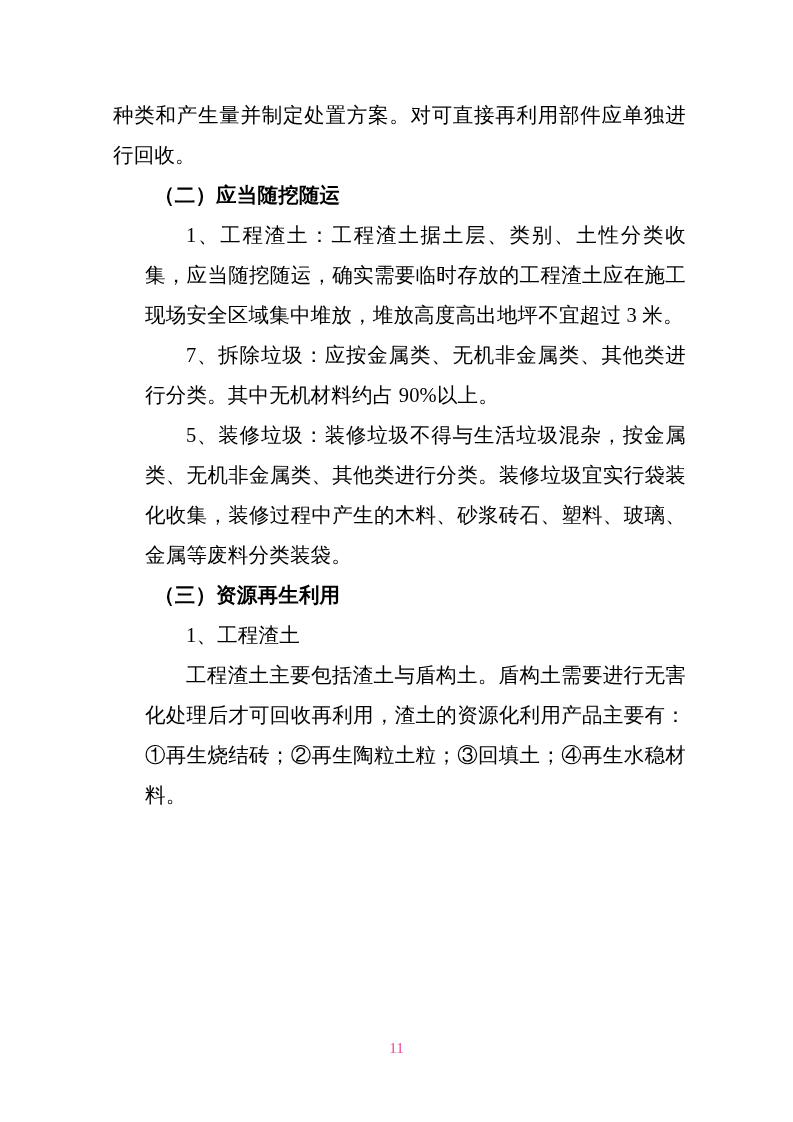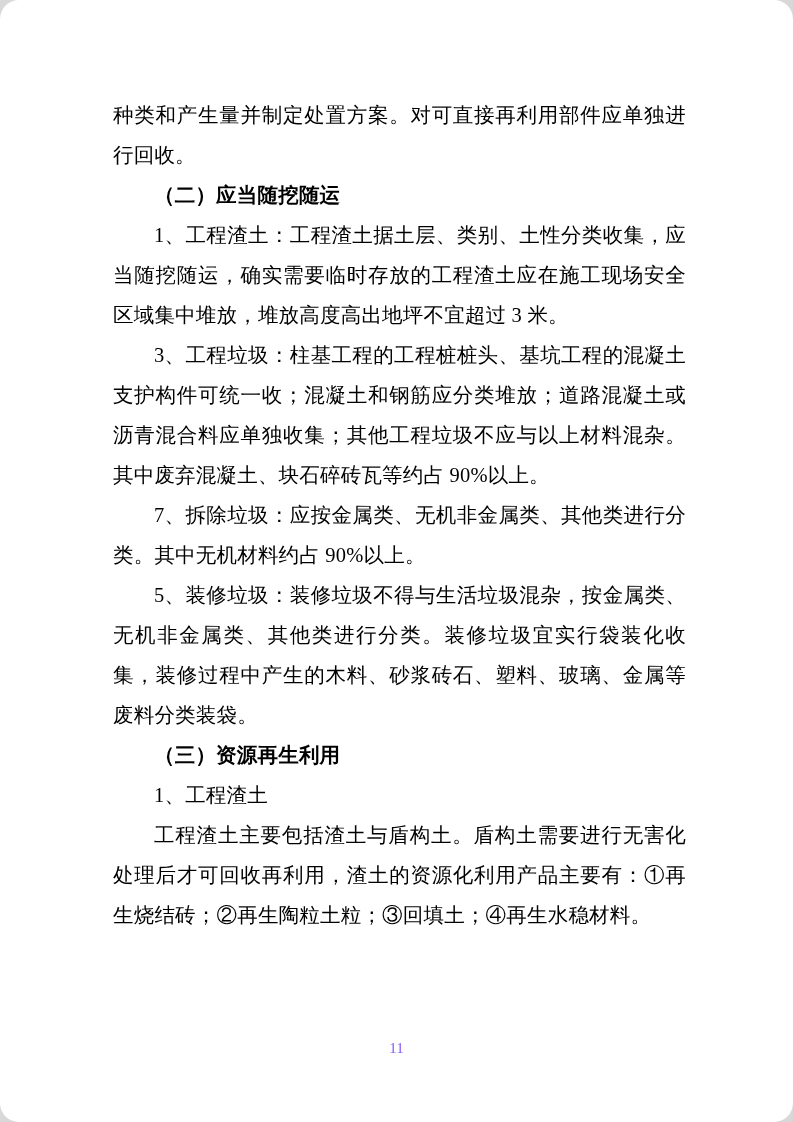--- a/index.html
+++ b/index.html
@@ -11,69 +11,68 @@
     font-family: "Liberation Serif", serif;
   }
   .page {
     position: relative;
     width: 793px;
     height: 1122px;
     background: #ffffff;
     margin: 0 auto;
     box-sizing: border-box;
     overflow: hidden;
-    border-radius: 19px;
   }
   .content {
     position: absolute;
     left: 113px;
     top: 95px;
     width: 573px;
   }
   .para {
     font-size: 20.5px;
     line-height: 40px;
     color: #000000;
     text-align: justify;
     text-justify: inter-ideograph;
     margin: 0;
     letter-spacing: 0.2px;
   }
   .indent {
     text-indent: 41px;
+    margin-left: 32px;
   }
   .heading {
     font-size: 20.5px;
     line-height: 40px;
     font-weight: bold;
     color: #000000;
     margin: 0;
     text-indent: 41px;
     letter-spacing: 0.2px;
   }
   .pagenum {
     position: absolute;
     left: 0;
     right: 0;
     top: 1040px;
     text-align: center;
     font-size: 15px;
-    color: #8b5cf6;
+    color: #ec4899;
     font-family: "Liberation Serif", serif;
   }
 </style>
 </head>
 <body>
 
 <div class="page">
   <div class="content">
     <p class="para">种类和产生量并制定处置方案。对可直接再利用部件应单独进行回收。</p>
     <p class="heading">（二）应当随挖随运</p>
     <p class="para indent">1、工程渣土：工程渣土据土层、类别、土性分类收集，应当随挖随运，确实需要临时存放的工程渣土应在施工现场安全区域集中堆放，堆放高度高出地坪不宜超过 3 米。</p>
-    <p class="para indent">3、工程垃圾：柱基工程的工程桩桩头、基坑工程的混凝土支护构件可统一收；混凝土和钢筋应分类堆放；道路混凝土或沥青混合料应单独收集；其他工程垃圾不应与以上材料混杂。其中废弃混凝土、块石碎砖瓦等约占 90%以上。</p>
     <p class="para indent">7、拆除垃圾：应按金属类、无机非金属类、其他类进行分类。其中无机材料约占 90%以上。</p>
     <p class="para indent">5、装修垃圾：装修垃圾不得与生活垃圾混杂，按金属类、无机非金属类、其他类进行分类。装修垃圾宜实行袋装化收集，装修过程中产生的木料、砂浆砖石、塑料、玻璃、金属等废料分类装袋。</p>
     <p class="heading">（三）资源再生利用</p>
     <p class="para indent">1、工程渣土</p>
     <p class="para indent">工程渣土主要包括渣土与盾构土。盾构土需要进行无害化处理后才可回收再利用，渣土的资源化利用产品主要有：①再生烧结砖；②再生陶粒土粒；③回填土；④再生水稳材料。</p>
   </div>
   <div class="pagenum">11</div>
 </div>
 
 </body></html>

